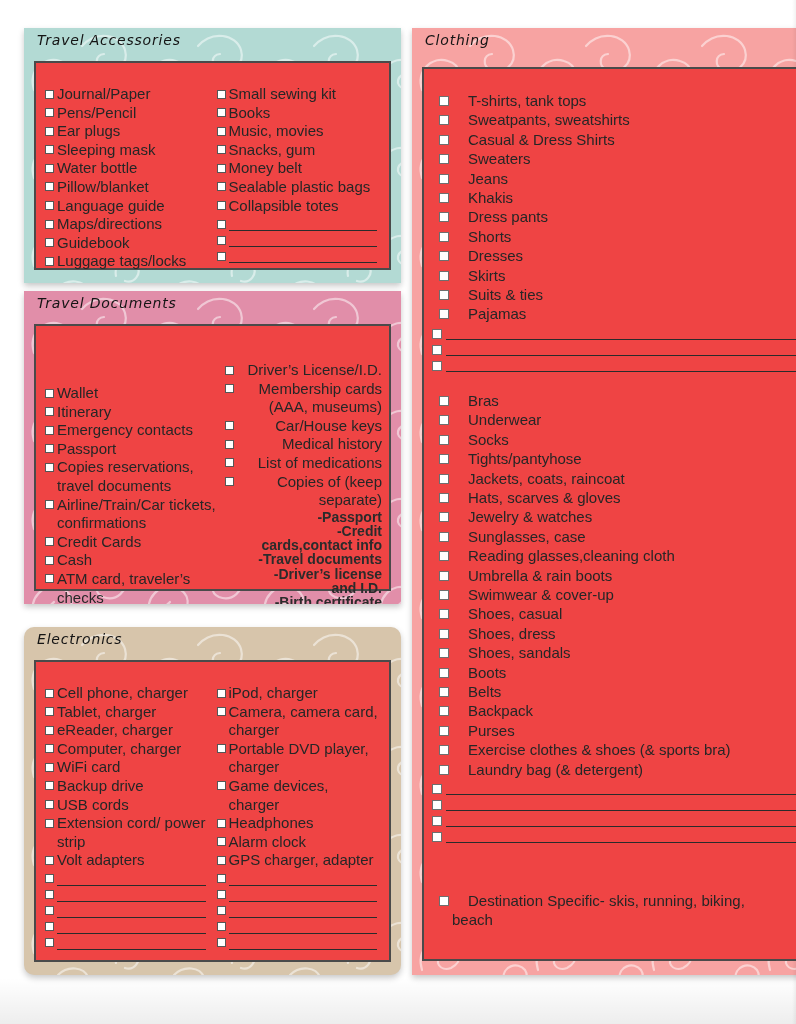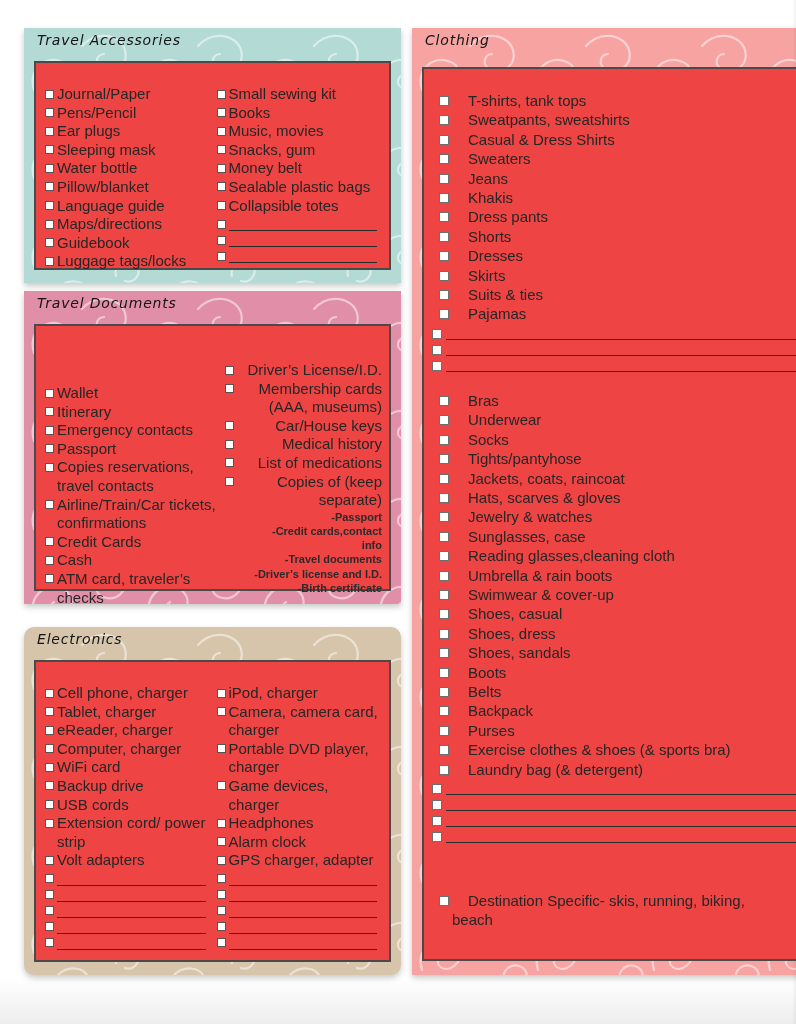--- a/index.html
+++ b/index.html
@@ -51,21 +51,21 @@
     margin:4.5px 3px 0 2px;
   }
   .lab{flex:1 1 auto;min-width:0;}
   .lab.outdent{margin-left:-16px;text-indent:16px;}
   .row.blank .line{
     flex:1 1 auto;height:15px;
     border-bottom:1.6px solid #2b2b2b;
     margin-right:5px;
   }
   .sub{
-    font-size:11px;font-weight:bold;line-height:14.2px;
+    font-size:14px;font-weight:bold;line-height:14.2px;
     color:#2b2b2b;margin-left:27px;
   }
   .gap{width:100%;}
   
   .panel-clothing .row{line-height:19.4px;}
   .panel-clothing .cb{width:10px;height:10px;border-color:#6e6e6e;margin:5px 19px 0 8px;}
   .panel-clothing .row.blank .cb{margin:5px 4px 0 1px;}
   .panel-clothing .row.blank .line{margin-right:2px;}
   .panel-ta{left:24px;top:28px;width:377px;height:255px;}
   .panel-td{left:24px;top:291px;width:377px;height:313px;}
@@ -211,21 +211,21 @@
           <div class="row">
             <span class="cb"></span>
             <span class="lab">Emergency contacts</span>
           </div>
           <div class="row">
             <span class="cb"></span>
             <span class="lab">Passport</span>
           </div>
           <div class="row">
             <span class="cb"></span>
-            <span class="lab">Copies reservations, travel contacts</span>
+            <span class="lab">Copies reservations, travel documents</span>
           </div>
           <div class="row">
             <span class="cb"></span>
             <span class="lab">Airline/Train/Car tickets, confirmations</span>
           </div>
           <div class="row">
             <span class="cb"></span>
             <span class="lab">Credit Cards</span>
           </div>
           <div class="row">

